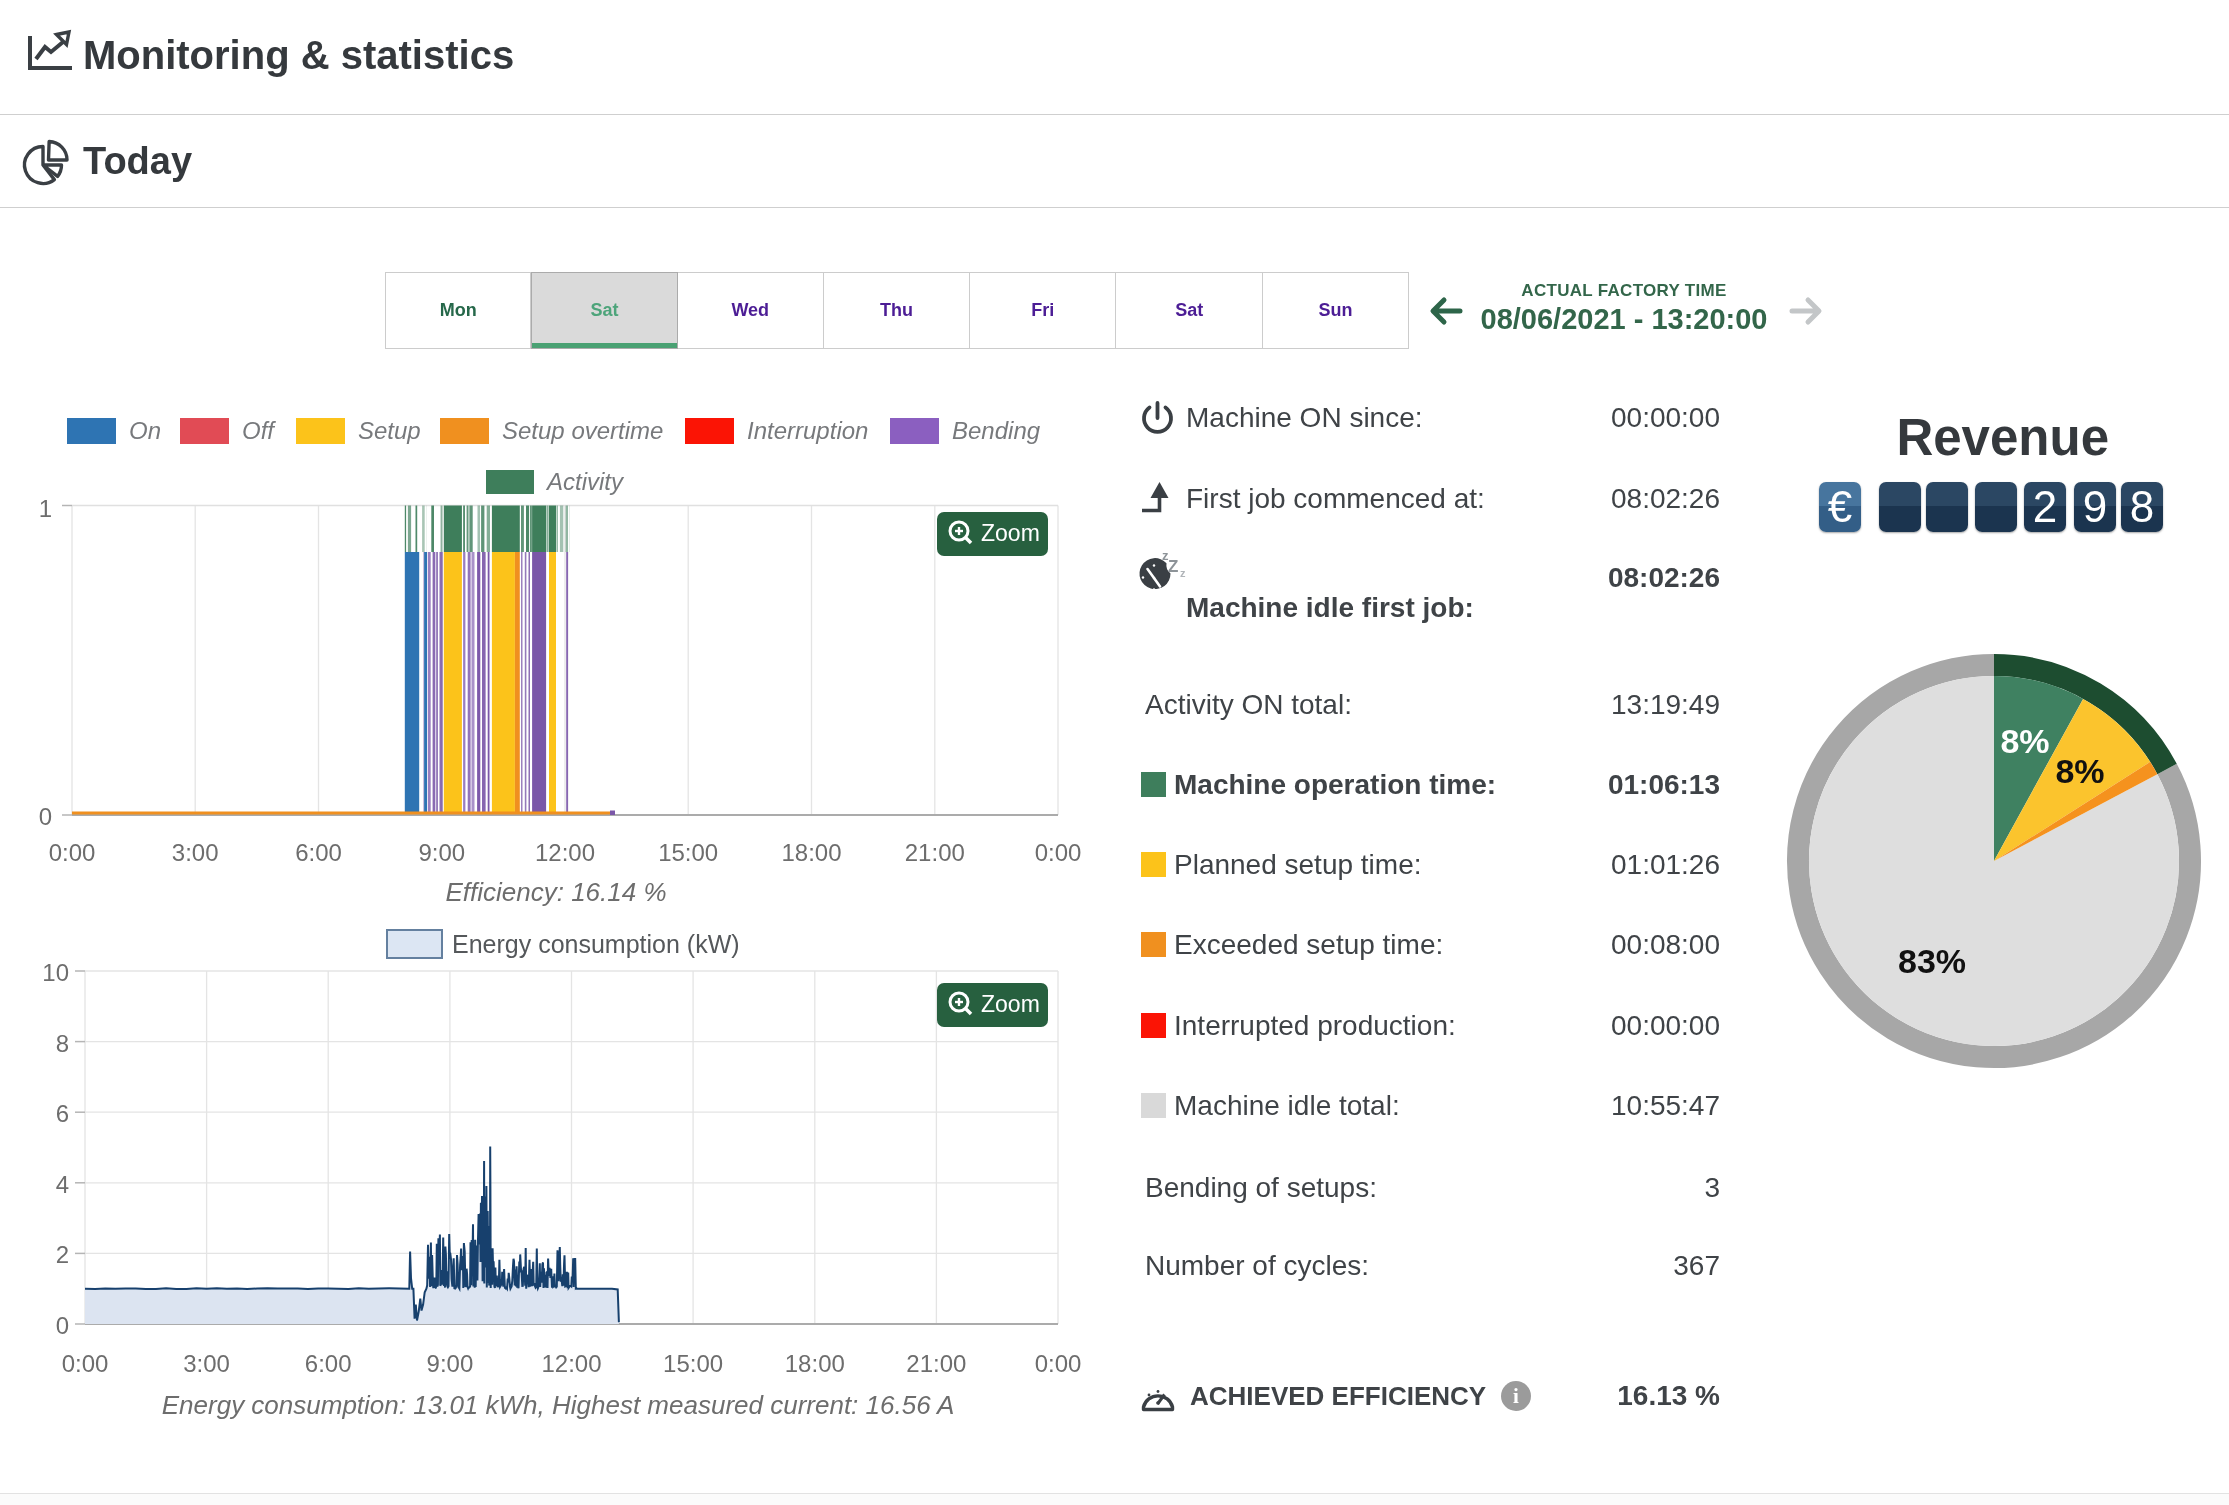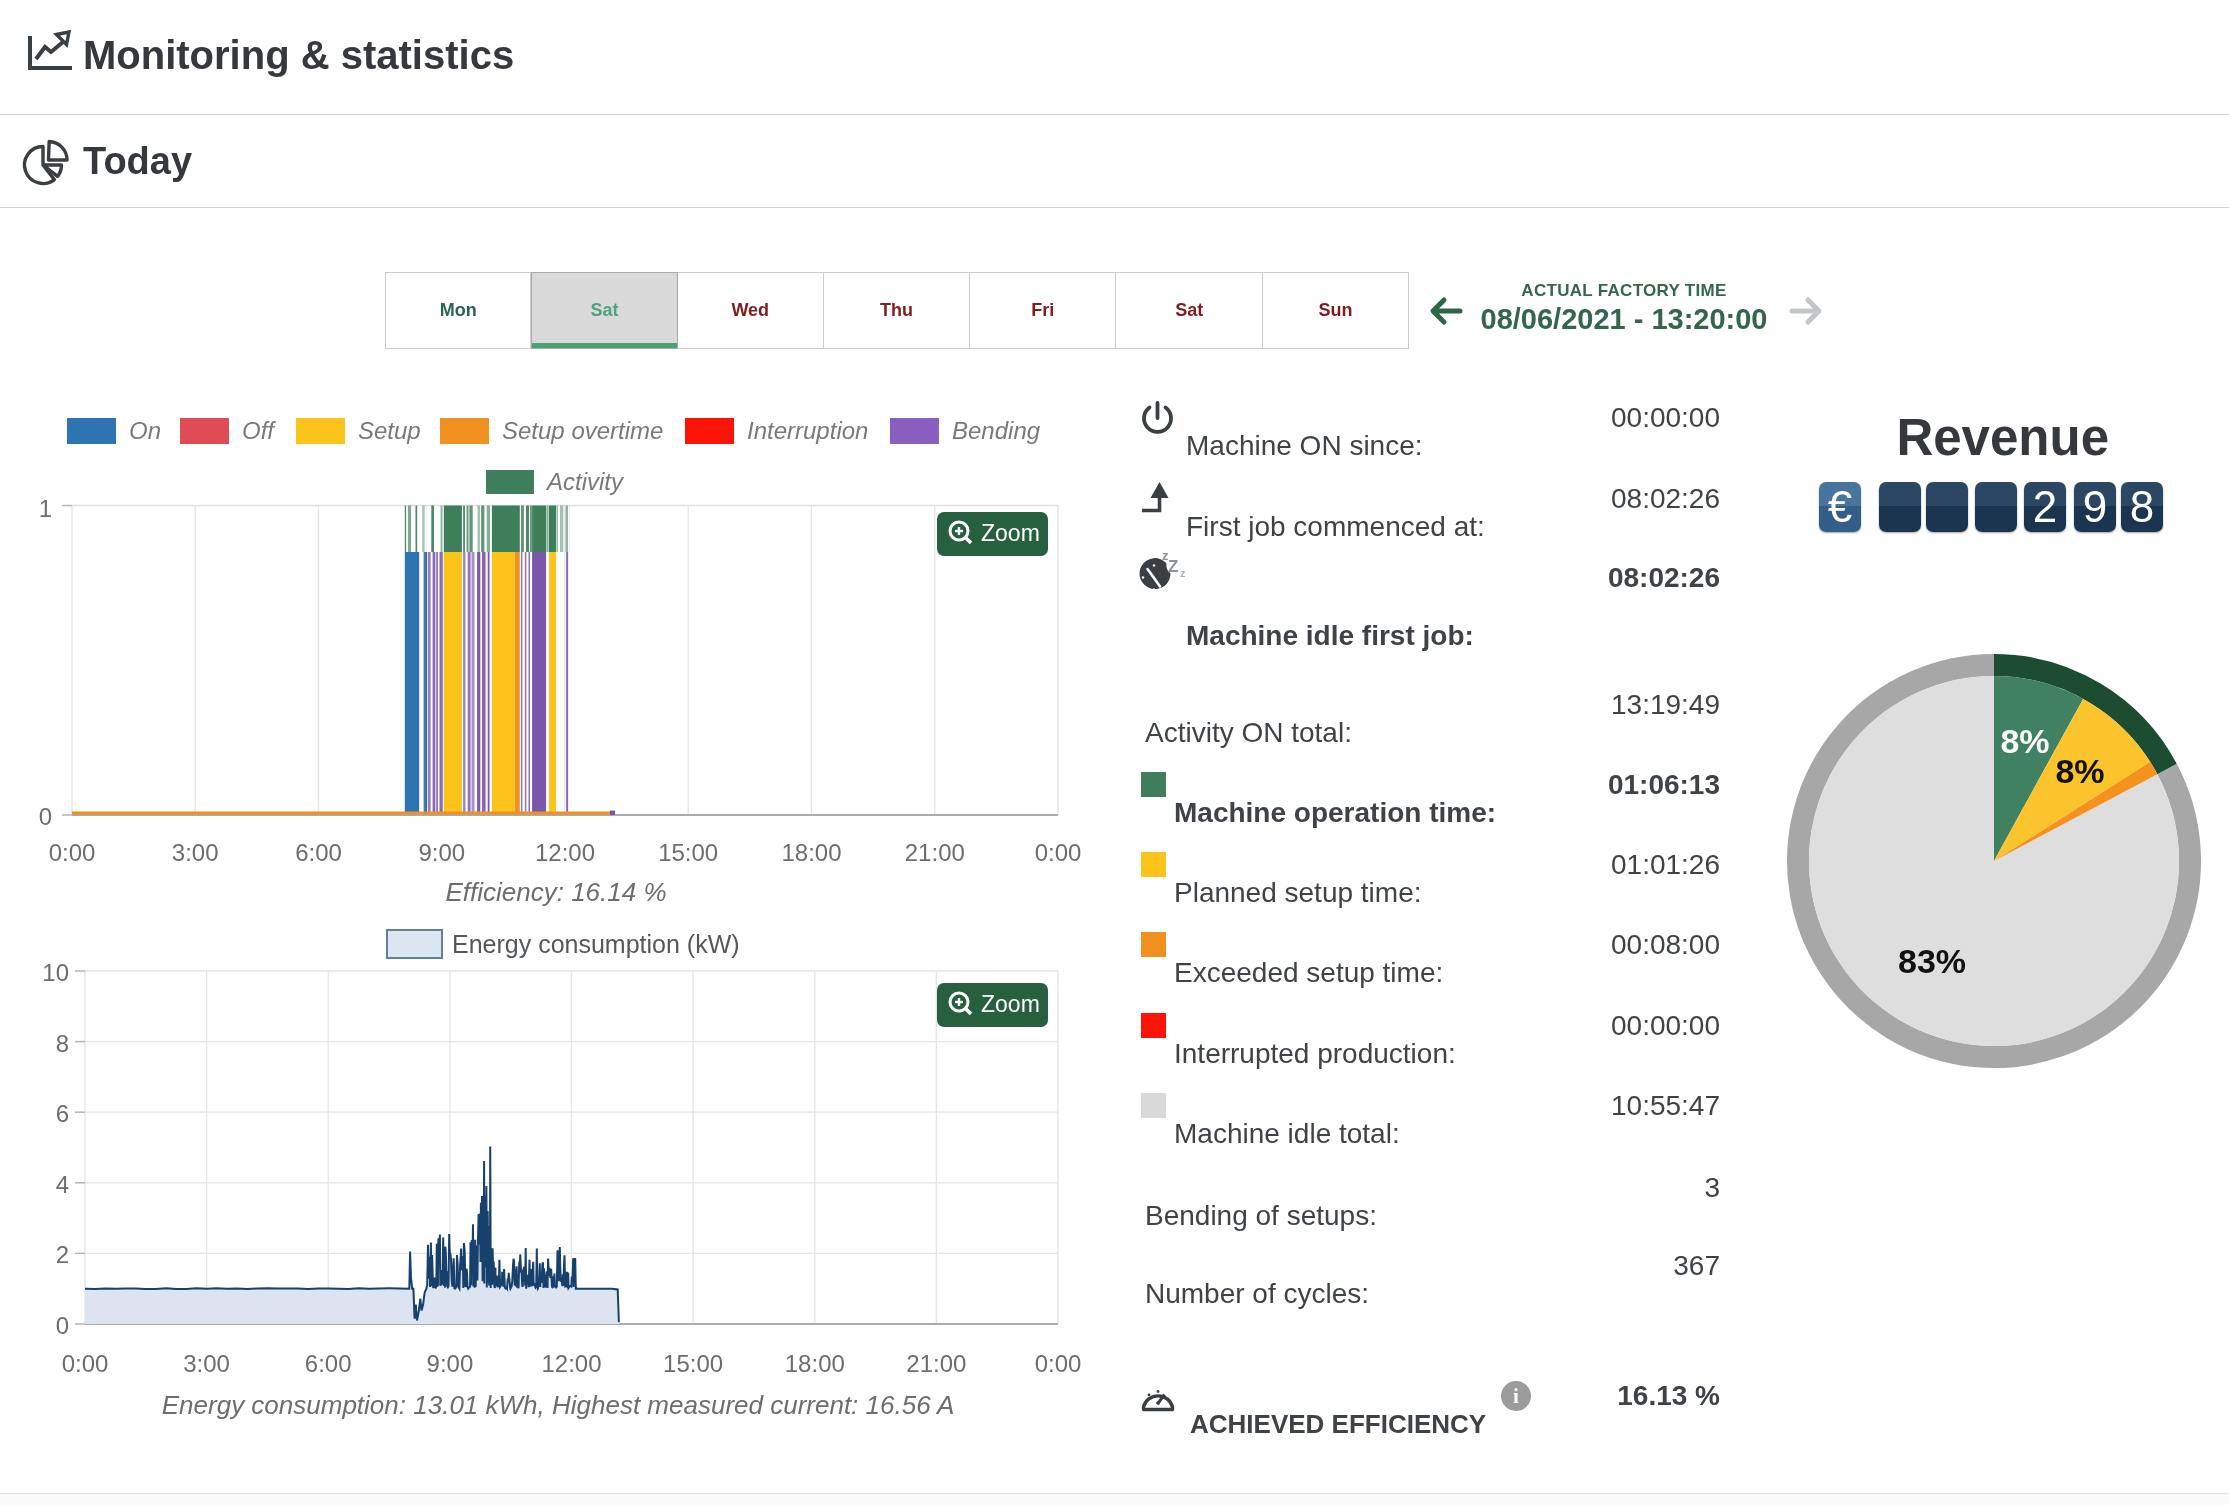--- a/index.html
+++ b/index.html
@@ -3,30 +3,30 @@
 <style>
 * { margin:0; padding:0; box-sizing:border-box; }
 html,body { width:2229px; height:1505px; background:#fff; font-family:"Liberation Sans",sans-serif; position:relative; overflow:hidden; }
 .abs { position:absolute; }
 .hdr1 { position:absolute; left:0; top:0; width:2229px; height:115px; border-bottom:1px solid #cfcfcf; }
 .hdr2 { position:absolute; left:0; top:116px; width:2229px; height:92px; border-bottom:1px solid #cfcfcf; }
 .h1t { position:absolute; left:83px; top:33px; font-size:40px; font-weight:bold; color:#35393d; }
 .h2t { position:absolute; left:83px; top:140px; font-size:38px; font-weight:bold; color:#35393d; }
 .tabs { position:absolute; left:385px; top:272px; display:flex; }
 .tab { width:146.3px; height:77px; border:1px solid #ccc; border-left:none; background:#fff;
-  display:flex; align-items:center; justify-content:center; font-size:18px; font-weight:bold; color:#7f1d1d; }
+  display:flex; align-items:center; justify-content:center; font-size:18px; font-weight:bold; color:#4c1d95; }
 .tab:first-child { border-left:1px solid #ccc;text-align:right; }
 .tab.mon { color:#26684a; }
 .tab.sel { background:#dadada; border:1px solid #ababab; color:#4da47a; box-shadow:inset 0 -5px 0 #4aa173; }
 .aft { position:absolute; left:1508px; top:281px; width:232px; text-align:center; color:#33664a; font-weight:bold; font-size:17px; letter-spacing:.3px; }
 .aft2 { position:absolute; left:1449px; top:303px; width:350px; text-align:center; color:#33664a; font-weight:bold; font-size:29px; white-space:nowrap; }
 .leg { position:absolute; display:flex; align-items:center;font-style:italic; }
 .lrect { display:inline-block; width:49px; height:26px; margin-right:13px; }
 .ltxt { font-size:24px; color:#77797c; }
-.lab { position:absolute; font-size:28px; color:#3f4347;margin-top:28px; }
+.lab { position:absolute; font-size:28px; color:#3f4347; }
 .val { position:absolute; right:509px; font-size:28px; color:#3f4347; text-align:right; }
 .rb { font-weight:bold; }
 .sq { position:absolute; left:1141px; width:25px; height:25px; }
 .rev { position:absolute; left:1879px; top:408px; width:230px; text-align:right; font-size:51px; font-weight:bold; color:#35393d; }
 .tile { position:absolute; top:482px; width:42px; height:50px; border-radius:7px;
   background:linear-gradient(#2b4763 0 47%, #1b344f 47% 100%); box-shadow:0 1px 2px rgba(0,0,0,.35);
   color:#fff; font-size:44px; text-align:center; line-height:50px; }
 .tile.eur { background:linear-gradient(#47759e 0 47%, #335e87 47% 100%); }
 .ax { font-size:24px; fill:#6d6d6d; }
 .cap { font-size:26px; font-style:italic; fill:#6d6d6d; }

